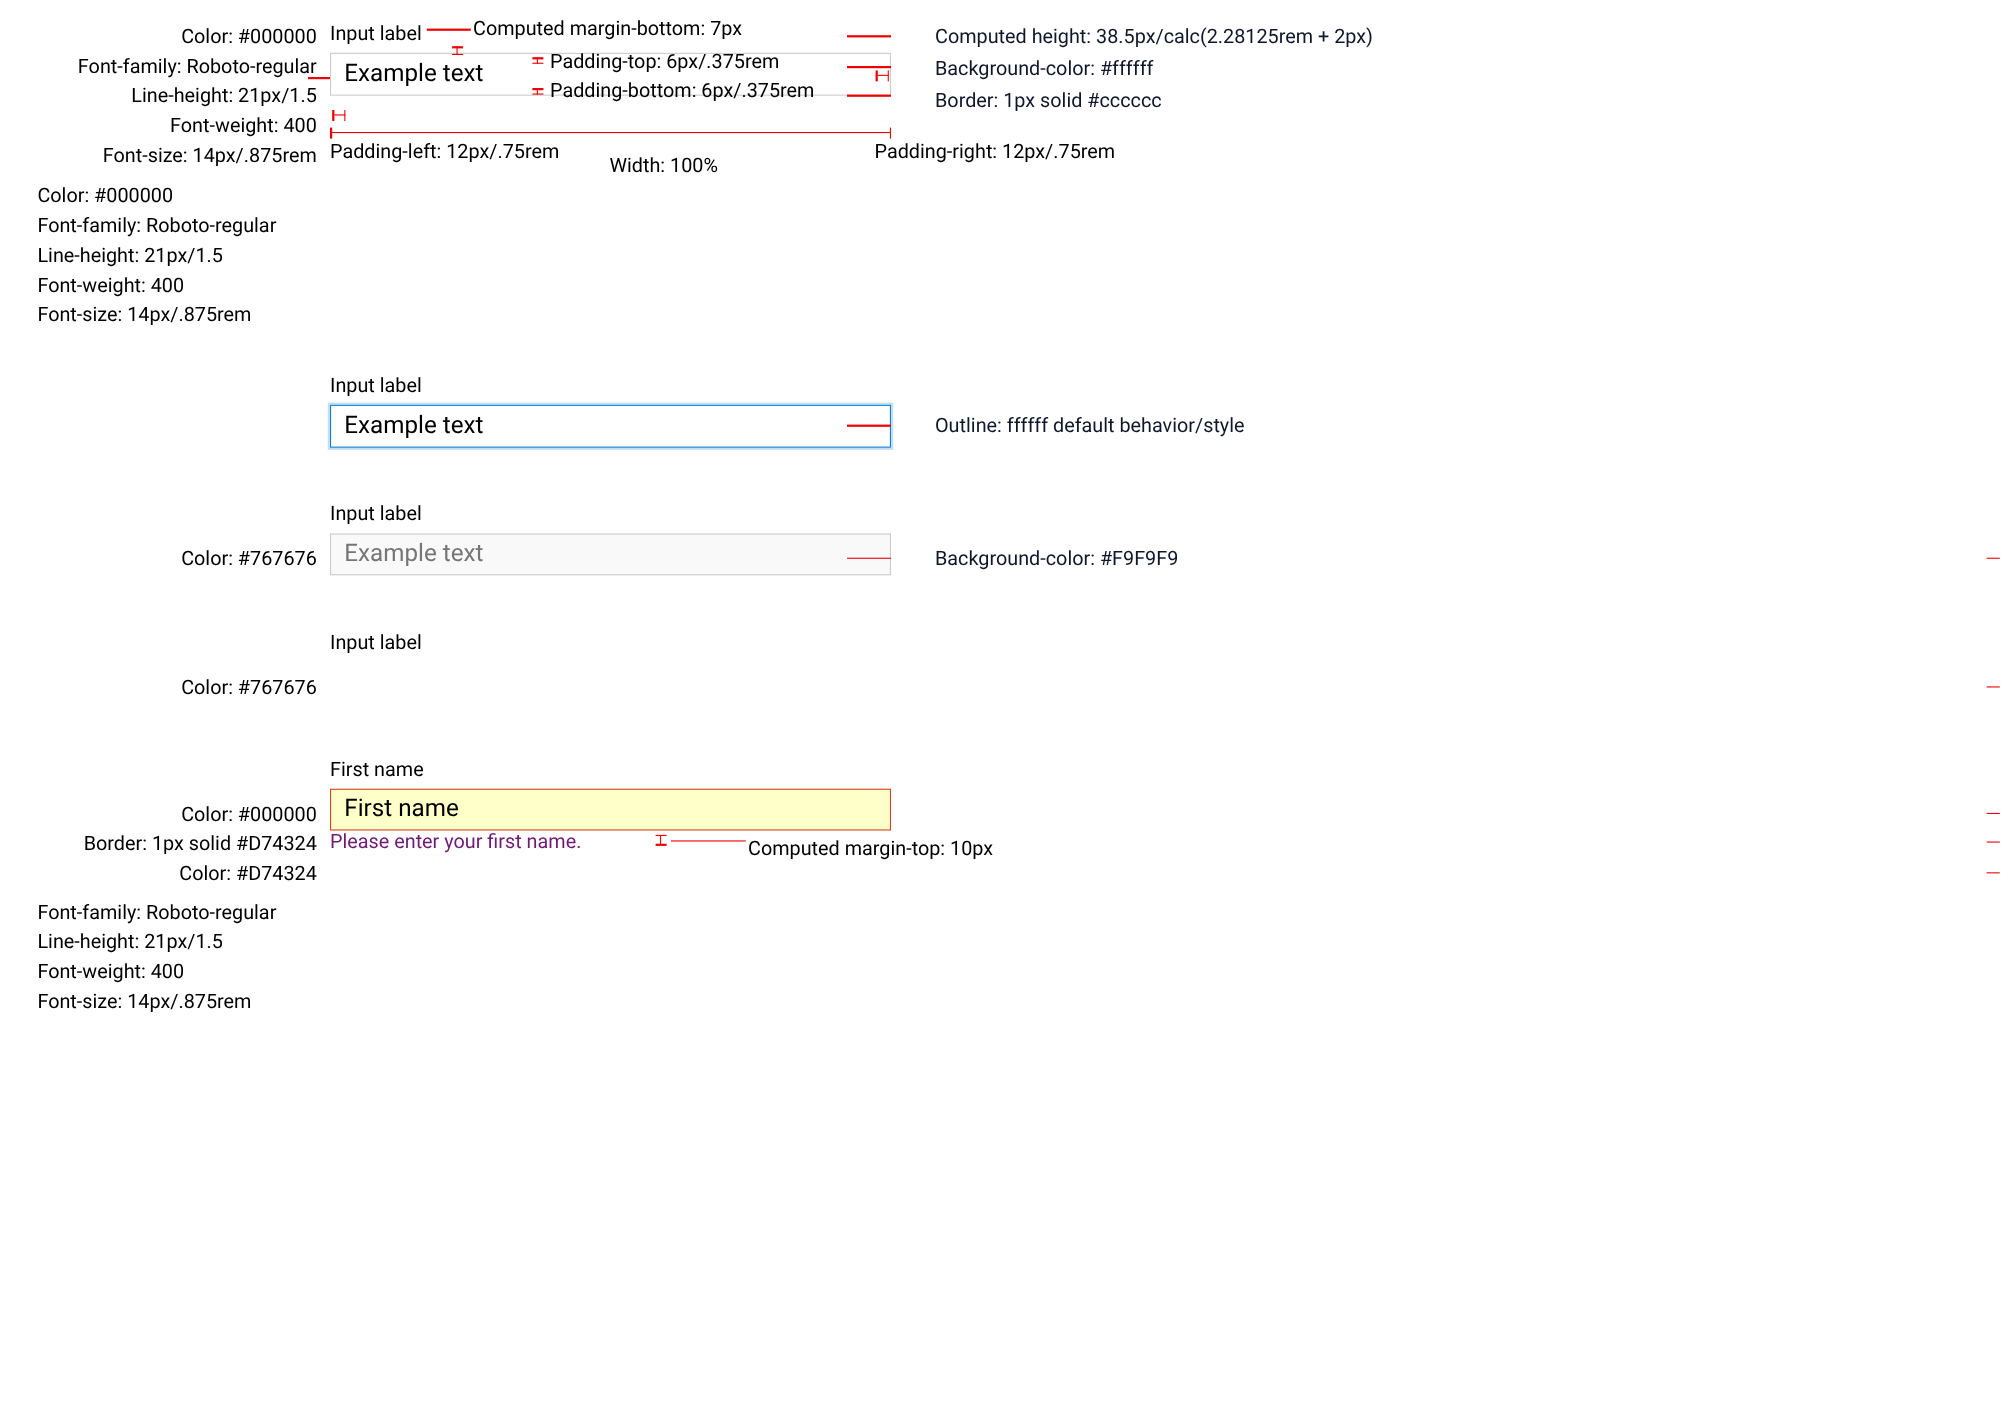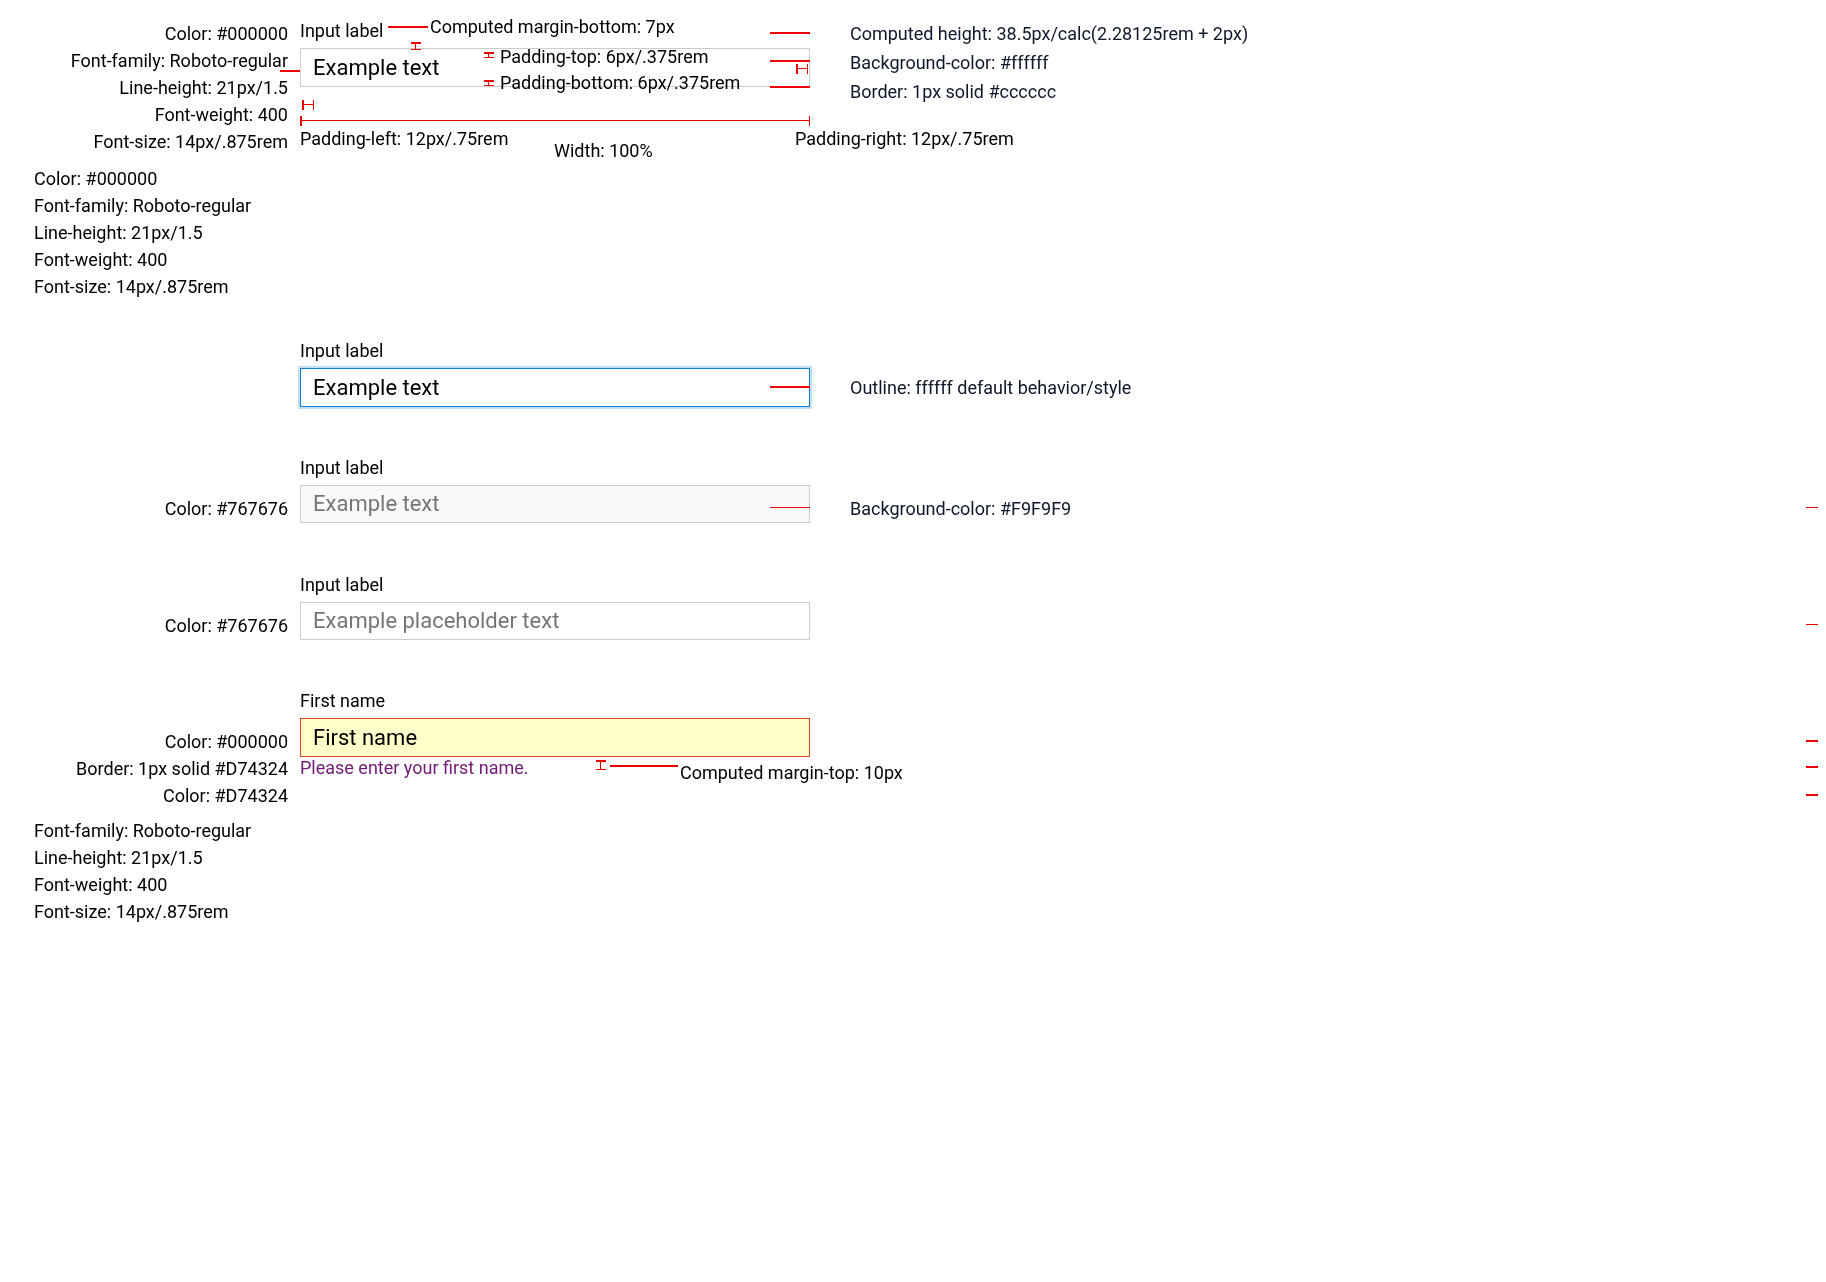--- a/index.html
+++ b/index.html
@@ -208,21 +208,20 @@
   </div>
 </div>
 
 <div class="spec-row">
   <div class="left-col" style="padding-top:38px;">
     <div class="spec-line">Color: #767676</div>
     <div class="conn h" style="right:-12px; top:50px; width:12px; position:absolute;"></div>
   </div>
   <div class="mid-col">
     <label class="field-label">Input label</label>
-    <input type="text" class="text-input" placeholder="Example placeholder text" style="">
   </div>
   <div class="right-col"></div>
 </div>
 
 <div class="spec-row" style="margin-bottom:8px;">
   <div class="left-col" style="padding-top:38px;">
     <div class="spec-line">Color: #000000</div>
     <div class="spec-line">Border: 1px solid #D74324</div>
     <div class="spec-line">Color: #D74324</div>
     <div class="conn h" style="right:-12px; top:50px; width:12px; position:absolute;"></div>

